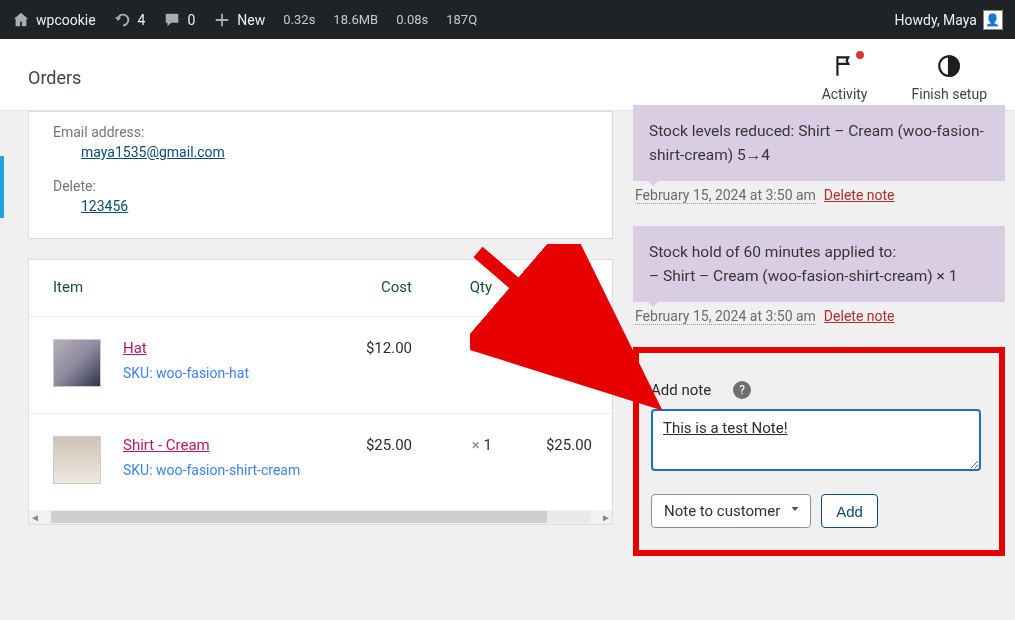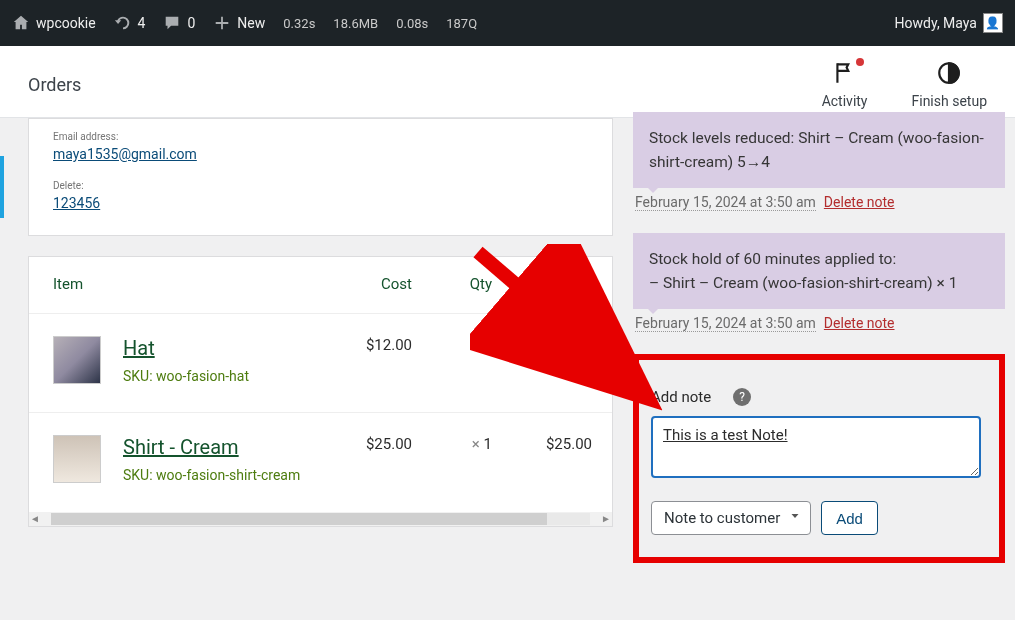--- a/index.html
+++ b/index.html
@@ -1,20 +1,20 @@
 <!DOCTYPE html>
 <html><head>
 <meta charset="utf-8">
 <style>
   * { box-sizing: border-box; }
   html, body { margin: 0; padding: 0; font-family: -apple-system, BlinkMacSystemFont, "Segoe UI", Roboto, Oxygen-Sans, Ubuntu, Cantarell, "Helvetica Neue", sans-serif; font-size: 14px; color:#1e1e1e; }
   body { width:1015px; height:620px; overflow:hidden; background:#f0f0f1; position:relative; }
 
   
-  .adminbar { background:#1d2327; color:#c3c4c7; height:46px; display:flex; align-items:center; justify-content:space-between; padding:0 12px; font-size:14px; }
+  .adminbar { background:#1d2327; color:#c3c4c7; height:39px; display:flex; align-items:center; justify-content:space-between; padding:0 12px; font-size:14px; }
   .adminbar-left, .adminbar-right { display:flex; align-items:center; gap:18px; }
   .ab-item { display:flex; align-items:center; gap:6px; color:#eeeeee; }
   .ab-item svg { fill:#aaadb0; }
   .ab-metric { color:#c9c9c9; font-size:13px; }
   .avatar-sq { width:20px; height:20px; background:#fff; border:1px solid #888; display:flex; align-items:center; justify-content:center; font-size:12px;}
 
   
   .page-header { background:#fff; border-bottom:1px solid #e2e4e7; display:flex; align-items:center; justify-content:space-between; padding:14px 28px 8px 28px; height:72px; }
   .page-title { font-size:18px; color:#3c434a; }
   .header-actions { display:flex; gap:44px; }
@@ -22,36 +22,36 @@
   .header-action .ico { position:relative; }
   .red-dot { position:absolute; top:-2px; right:-6px; width:8px; height:8px; border-radius:50%; background:#d63638; }
 
   
   .main { display:flex; gap:20px; padding:0px 8px 0 8px; height:calc(620px - 39px - 72px); }
   .left-col  { width:605px; display:flex; flex-direction:column; }
   .right-col { flex:1; padding-top:0; margin-top:-6px; padding-right:2px; }
 
   
   .billing-box { background:#fff; border:1px solid #dcdcde; margin:0 0 20px 20px; padding:12px 24px 24px 24px; }
-  .billing-label { color:#757575; font-size:10px; }
-  .link { color:#0a4b78; text-decoration:underline; cursor:pointer; }
+  .billing-label { color:#757575; font-size:14px; }
+  .link { color:#0a4b78; text-decoration:underline; cursor:pointer;margin-left:28px; }
 
   
   .items-box { background:#fff; border:1px solid #dcdcde; margin-left:20px; position:relative; }
   .thead { display:flex; color:#14532d; font-size:15px; padding:18px 20px 20px 24px; border-bottom:1px solid #eee; }
   .th-item { flex:1; }
   .th-cost  { width:100px; text-align:right; }
   .th-qty   { width:80px;  text-align:right; }
   .th-total { width:100px; text-align:right; }
   .trow { display:flex; align-items:flex-start; padding:22px 20px 26px 24px; border-bottom:1px solid #eee; }
   .thumb { width:48px; height:48px; background:#d7d7d7; margin-right:22px; border:1px solid #ccc; display:flex; align-items:center; justify-content:center;}
   .thumb.hat { background:linear-gradient(135deg,#b6b0b7 0%, #8f8aa0 50%, #2d3448 100%); }
   .thumb.shirt { background:linear-gradient(180deg,#cec3b7 0%, #efe8df 100%); }
-  .pname { color:#14532d; text-decoration:underline; font-size:20px;}
-  .psku  { color:#4d7c0f; font-size:14px; margin-top:6px; max-width:180px; line-height:1.45;}
+  .pname { color:#be185d; text-decoration:underline; font-size:15px;}
+  .psku  { color:#3b82f6; font-size:14px; margin-top:6px; max-width:180px; line-height:1.45;}
   .moneycell { width:100px; text-align:right; font-size:15px; color:#2c2c2c; }
   .qtycell { width:80px; text-align:right; font-size:15px; color:#2c2c2c; }
   .namecol { flex:1; display:flex; }
   .hscroll { height:14px; background:linear-gradient(#f1f1f1,#f1f1f1); display:flex; align-items:center; }
   .hscroll .track { flex:1; height:12px; background:#e9e9e9; margin:0 10px; position:relative; }
   .hscroll .thumb2 { position:absolute; left:0; top:0; height:100%; width:92%; background:#cfcfcf; }
   .hscroll .arrow { width:12px; text-align:center; font-size:10px; color:#888; }
 
   
   .notebubble { background:#d9cde4; padding:14px 16px; color:#363636; font-size:15.5px; line-height:1.55; position:relative; margin-bottom:4px;}

